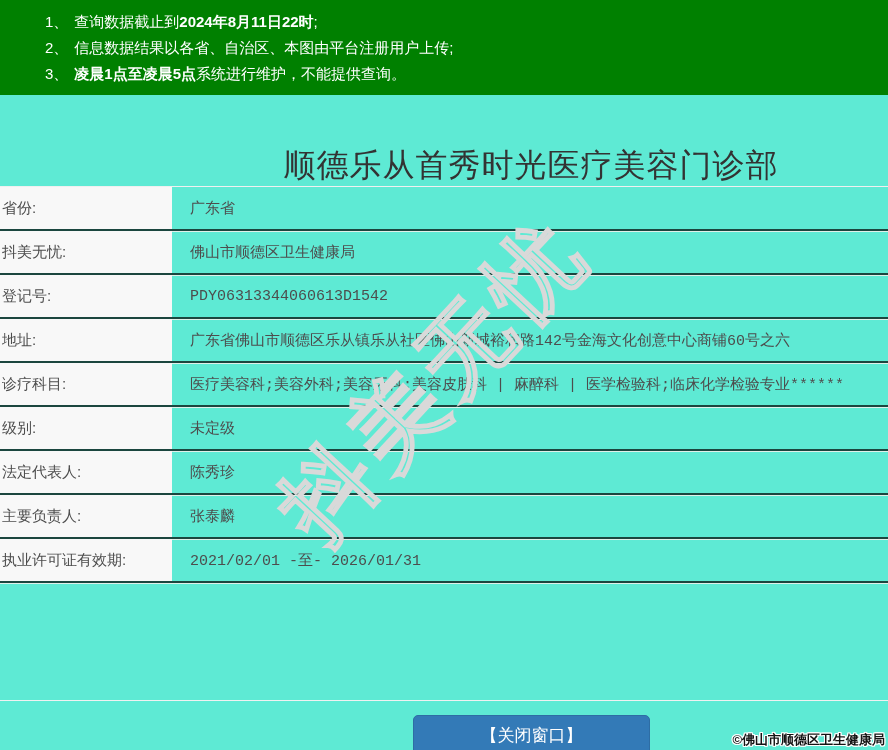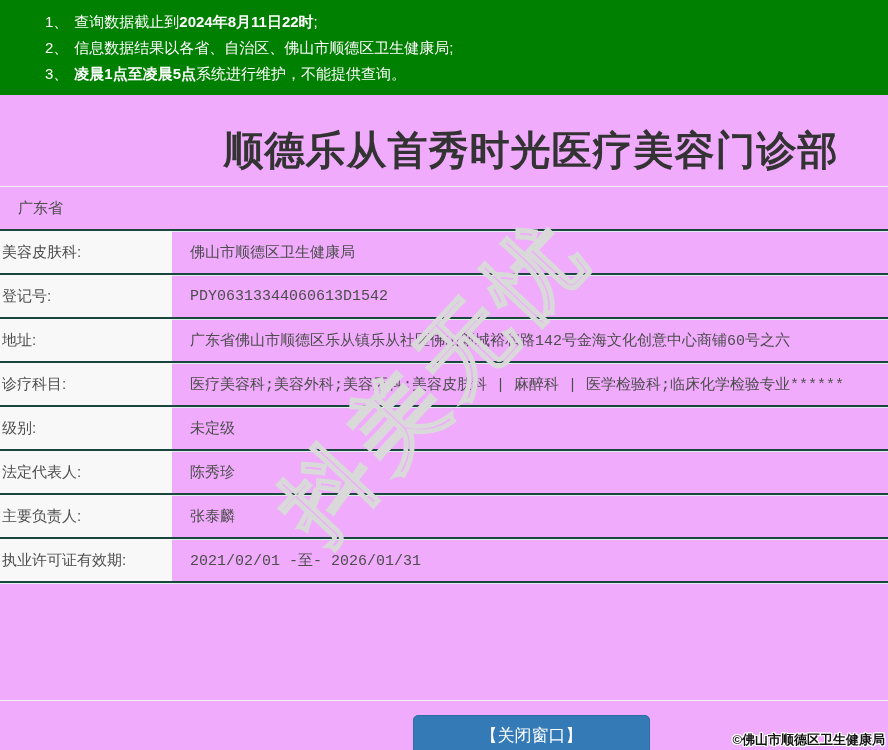--- a/index.html
+++ b/index.html
@@ -1,29 +1,29 @@
 <!DOCTYPE html>
 <html><head>
 <meta charset="utf-8">
 <style>
   * { margin:0; padding:0; box-sizing:border-box; }
   html,body { width:888px; height:750px; overflow:hidden; background:#ffffff;
     font-family:"Liberation Sans","DejaVu Sans",sans-serif; }
-  .page { position:relative; width:888px; height:750px; overflow:hidden; background:#f0abfc; }
+  .page { position:relative; width:888px; height:750px; overflow:hidden; background:#5eead4; }
 
   
   .notice-bar { position:absolute; top:0; left:0; width:888px; height:95px;
     background:#008000; color:#ffffff; padding:9px 10px 0 45px; }
   .notice-line { font-size:15px; line-height:26px; white-space:nowrap; }
   .notice-line b { font-weight:bold; }
   .notice-num { margin-right:6px; }
 
   
-  .page-title { position:absolute; top:131px; left:531px; transform:translateX(-50%);
-    font-size:40px; line-height:38px; color:#333333; white-space:nowrap; font-weight:700;
+  .page-title { position:absolute; top:146px; left:531px; transform:translateX(-50%);
+    font-size:32px; line-height:38px; color:#333333; white-space:nowrap; font-weight:400;
     letter-spacing:1px; }
 
   
   .info-table { position:absolute; top:186px; left:0; width:888px; border-top:1px solid #f0f0f0; }
   .row { display:flex; height:44px; border-bottom:2px solid #1b463f;
     box-shadow:0 1px 0 0 #dff0ea; }
   .cell-label { width:172px; background:#f8f8f8; display:flex; align-items:center;
     padding-left:2px; font-size:15px; color:#4d4d4d; white-space:nowrap; }
   .cell-value { flex:1; display:flex; align-items:center; padding-left:18px;
     font-size:15px; color:#4d4d4d; white-space:nowrap; overflow:hidden;font-family:Liberation Mono, monospace; }
@@ -45,33 +45,34 @@
     text-shadow:-1px 0 #fff, 1px 0 #fff, 0 -1px #fff, 0 1px #fff, -1px -1px #fff,
       1px 1px #fff, -1px 1px #fff, 1px -1px #fff; }
 </style>
 </head>
 <body>
 
 <div class="page">
 
   <div class="notice-bar">
     <div class="notice-line"><span class="notice-num">1、</span><span>查询数据截止到</span><b>2024年8月11日22时</b><span>;</span></div>
-    <div class="notice-line"><span class="notice-num">2、</span><span>信息数据结果以各省、自治区、佛山市顺德区卫生健康局;</span><b></b><span></span></div>
+    <div class="notice-line"><span class="notice-num">2、</span><span>信息数据结果以各省、自治区、本图由平台注册用户上传;</span><b></b><span></span></div>
     <div class="notice-line"><span class="notice-num">3、</span><span></span><b>凌晨1点至凌晨5点</b><span>系统进行维护，不能提供查询。</span></div>
   </div>
 
   <div class="page-title">顺德乐从首秀时光医疗美容门诊部</div>
 
   <div class="info-table" id="info-table">
   <div class="row">
+    <div class="cell-label">省份:</div>
     <div class="cell-value">广东省</div>
   </div>
 
   <div class="row">
-    <div class="cell-label">美容皮肤科:</div>
+    <div class="cell-label">抖美无忧:</div>
     <div class="cell-value">佛山市顺德区卫生健康局</div>
   </div>
 
   <div class="row">
     <div class="cell-label">登记号:</div>
     <div class="cell-value">PDY06313344060613D1542</div>
   </div>
 
   <div class="row">
     <div class="cell-label">地址:</div>

